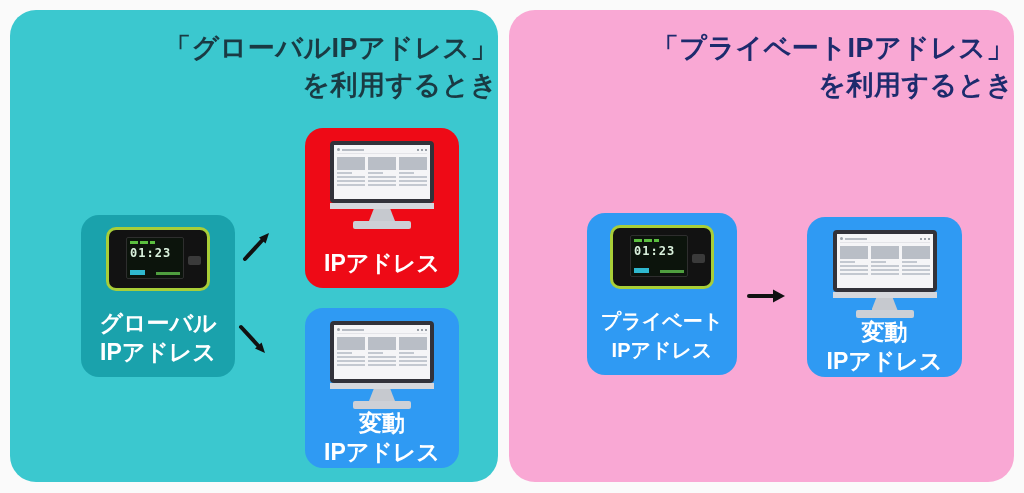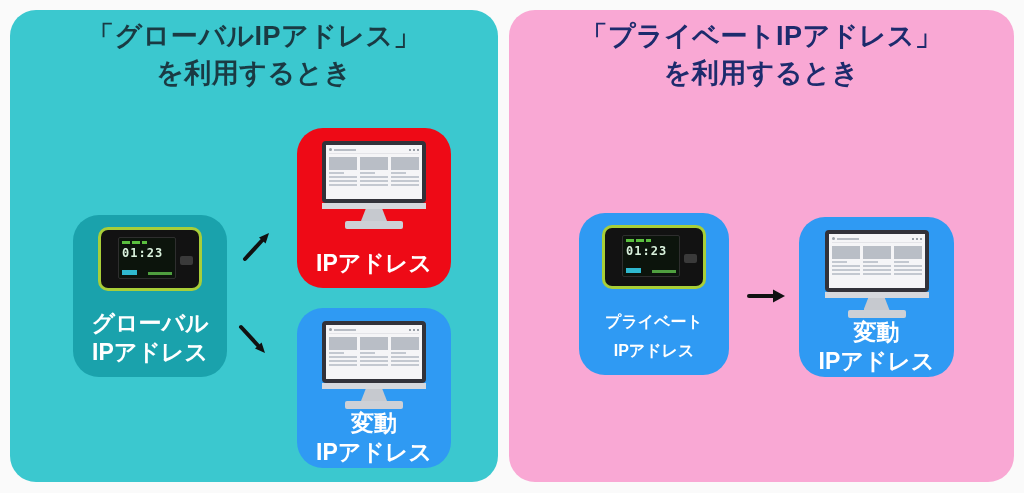--- a/index.html
+++ b/index.html
@@ -10,41 +10,41 @@
     position:relative;
     overflow:hidden;
   }
   .panel {
     position:absolute; top:10px; height:472px; border-radius:26px;
   }
   .panel-left  { left:10px;  width:488px; background:#3bc8cf; }
   .panel-right { left:509px; width:505px; background:#f9a8d4; }
 
   .panel-title {
-    padding-top:8px; text-align:center;
+    padding-top:20px; text-align:right;
     font-size:27px; font-weight:800; line-height:37px;
     letter-spacing:0.5px;
   }
   .panel-left  .panel-title { color:#1a3a43; }
   .panel-right .panel-title { color:#1d2b6d; }
 
   .node {
-    position:absolute; border-radius:26px;
-    display:flex; flex-direction:column; align-items:center;
+    position:absolute; border-radius:18px;
+    display:flex; flex-direction:column; align-items:center;margin-left:8px;
   }
   .bg-teal { background:#1aa2ac; }
   .bg-red  { background:#ee0a16; }
   .bg-blue { background:#2f9af3; }
 
   .node-label {
     margin-top:auto; padding-bottom:10px; text-align:center;
     color:#ffffff; font-weight:800; font-size:23px; line-height:29px;
     white-space:nowrap;
   }
-  .node-label.tight { font-size:16px; }
+  .node-label.tight { font-size:20px; }
 
   
   .router {
     width:104px; height:64px; margin-top:12px;
     background:#a8ce38; border-radius:10px; padding:3px;
     flex:none;
   }
   .router-body {
     width:100%; height:100%; background:#121212; border-radius:7px;
     position:relative;

